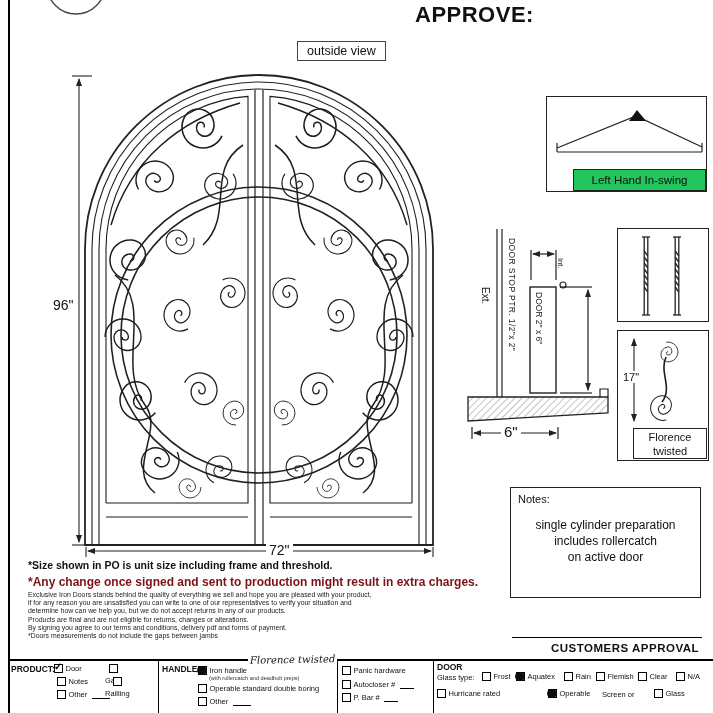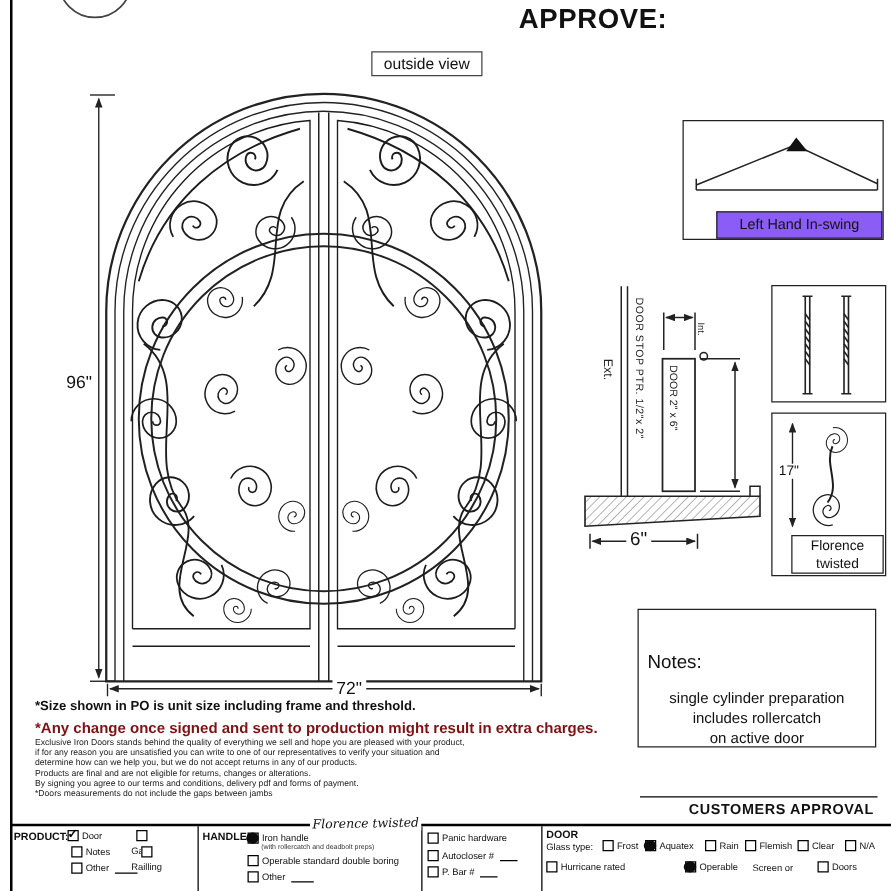--- a/index.html
+++ b/index.html
@@ -140,40 +140,40 @@
   <div class="abs" style="left:415px;top:2px;font-size:22px;font-weight:700;letter-spacing:.5px;">APPROVE:</div>
 
   <div class="box" style="left:297px;top:41px;padding:2px 9px;font-size:12.5px;border-color:#444;">
     <span>outside view</span>
   </div>
 
   <div class="dimlabel" style="left:50px;top:297px;">96"</div>
   <div class="dimlabel" style="left:266px;top:542px;">72"</div>
 
   <div class="box" style="left:546px;top:96px;width:161px;height:96px;"></div>
-  <div class="box" style="left:573px;top:169px;width:133px;height:22px;line-height:21px;text-align:center;font-size:11.5px;background:#8b5cf6;">
+  <div class="box" style="left:573px;top:169px;width:133px;height:22px;line-height:21px;text-align:center;font-size:11.5px;background:#22c55e;">
     <span>Left Hand In-swing</span>
   </div>
 
   <div class="vtext" style="left:480px;top:287px;font-size:10px;">Ext.</div>
   <div class="vtext" style="left:507px;top:238px;font-size:8.5px;letter-spacing:.4px;">DOOR STOP PTR. 1/2"x 2"</div>
   <div class="vtext" style="left:534px;top:292px;font-size:8.5px;">DOOR 2" x 6"</div>
   <div class="vtext" style="left:556px;top:258px;font-size:7.5px;">Int.</div>
   <div class="dimlabel" style="left:501px;top:423px;font-size:15px;">6"</div>
 
   <div class="box" style="left:617px;top:228px;width:92px;height:94px;"></div>
   <div class="box" style="left:617px;top:330px;width:92px;height:131px;"></div>
   <div class="dimlabel" style="left:620px;top:371px;font-size:11px;">17"</div>
   <div class="box" style="left:633px;top:428px;width:74px;height:31px;background:#fff;text-align:center;font-size:11px;line-height:1.3;padding-top:1px;">
     <div>Florence</div>
     <div>twisted</div>
   </div>
 
   <div class="box" style="left:510px;top:487px;width:191px;height:111px;">
-    <div style="padding:5px 0 0 7px;font-size:15px;margin-top:28px;">Notes:</div>
+    <div style="padding:5px 0 0 7px;font-size:11px;">Notes:</div>
     <div style="margin-top:12px;text-align:center;font-size:12px;line-height:1.35;">
       <div>single  cylinder preparation</div>
       <div>includes rollercatch</div>
       <div>on active door</div>
     </div>
   </div>
 
   <div class="abs" style="left:28px;top:559px;font-size:10.5px;font-weight:700;">*Size shown in PO is unit size including frame and threshold.</div>
   <div class="abs" style="left:28px;top:575px;font-size:12px;font-weight:700;color:#7d1215;">*Any change once signed and sent to production might result in extra charges.</div>
   <div class="abs" style="left:28px;top:591px;">
@@ -278,17 +278,17 @@
       <span class="cb"></span>
       <span>Hurricane rated</span>
     </span>
     <span class="opt" style="left:540px;top:28px;">
       <span class="cb dot on"></span>
       <span>Operable</span>
     </span>
     <span class="abs" style="left:594px;top:29px;">Screen or</span>
     <span class="opt" style="left:646px;top:28px;">
       <span class="cb"></span>
-      <span>Doors</span>
+      <span>Glass</span>
     </span>
   </div>
 
 </div>
 
 </body></html>

